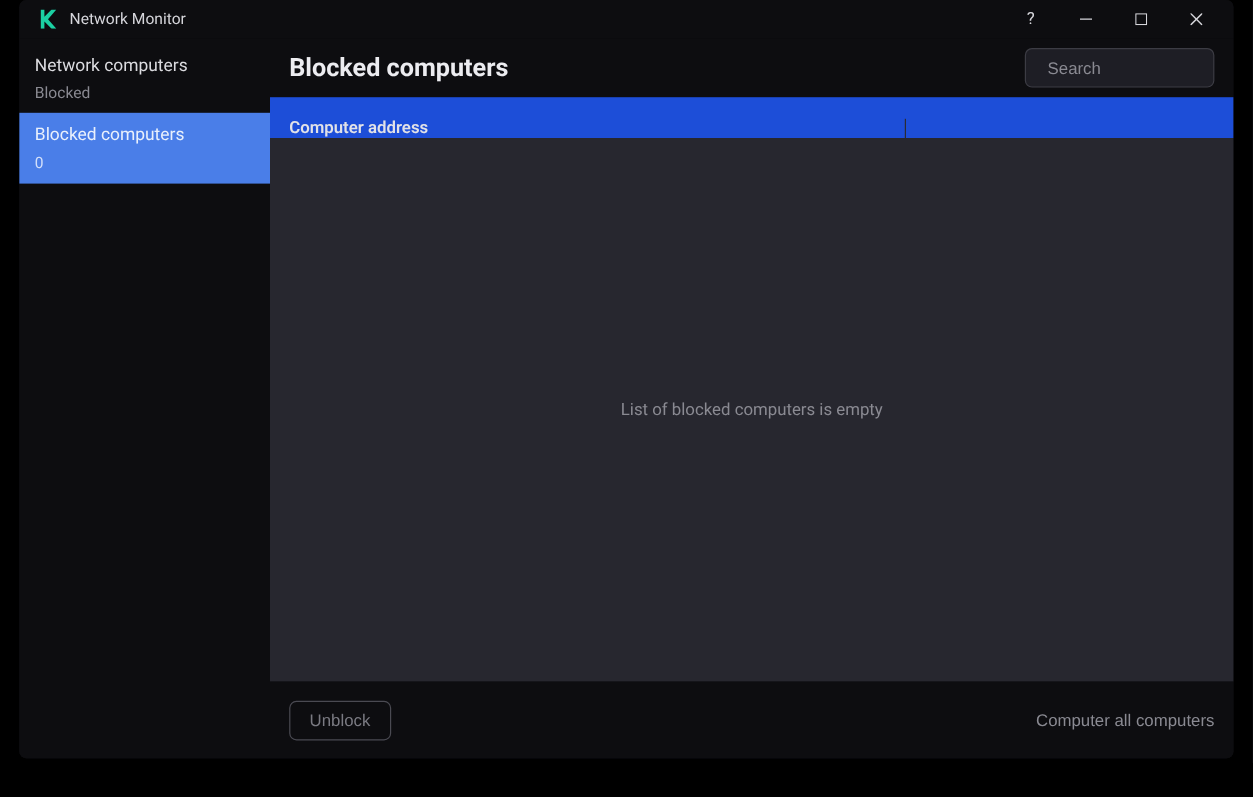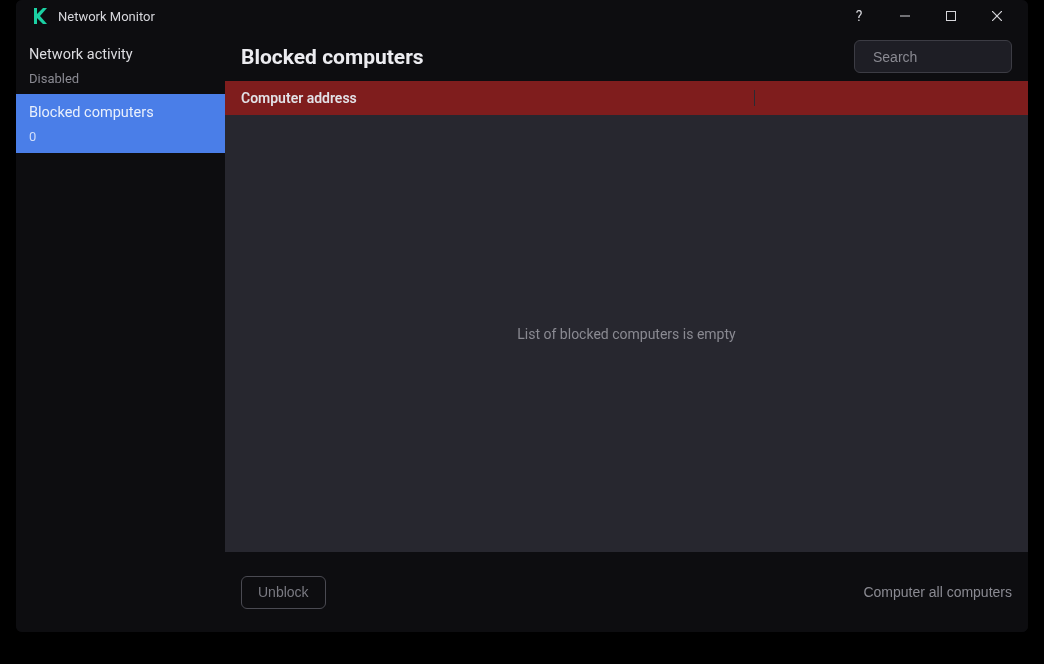--- a/index.html
+++ b/index.html
@@ -133,23 +133,23 @@
       border: none;
       outline: none;
       color: #d6d6db;
       font-size: 14px;
     }
     .search-box input::placeholder {
       color: #8a8a92;
     }
     .table-header {
       display: flex;
-      background: #7f1d1d;
+      background: #1d4ed8;
       height: 34px;
-      align-items: center;
+      align-items: flex-end;
     }
     .th {
       color: #e2e2e7;
       font-size: 14px;
       font-weight: 600;
       display: flex;
       align-items: center;
       padding: 0 16px;
     }
     .th.col1 {
@@ -165,21 +165,21 @@
       display: flex;
       align-items: center;
       justify-content: center;
       text-align: center;
     }
     .empty-msg {
       color: #8a8a92;
       font-size: 14px;
     }
     .footer {
-      height: 80px;
+      height: 64px;
       background: #0d0d10;
       display: flex;
       align-items: center;
       padding: 0 16px;
       gap: 16px;
     }
     .btn {
       height: 33px;
       padding: 0 16px;
       border: 1px solid #4a4a52;
@@ -236,22 +236,22 @@
           <line x1="0" y1="0" x2="10" y2="10" stroke="#d6d6db" stroke-width="1.2"></line>
           <line x1="10" y1="0" x2="0" y2="10" stroke="#d6d6db" stroke-width="1.2"></line>
         </svg>
       </div>
     </div>
   </div>
 
   <div class="body">
     <div class="sidebar">
       <div class="sidebar-item">
-        <div class="sidebar-item-title">Network activity</div>
-        <div class="sidebar-item-sub">Disabled</div>
+        <div class="sidebar-item-title">Network computers</div>
+        <div class="sidebar-item-sub">Blocked</div>
       </div>
       <div class="sidebar-item active">
         <div class="sidebar-item-title">Blocked computers</div>
         <div class="sidebar-item-sub">0</div>
       </div>
     </div>
 
     <div class="main">
       <div class="main-header">
         <div class="main-title">Blocked computers</div>

